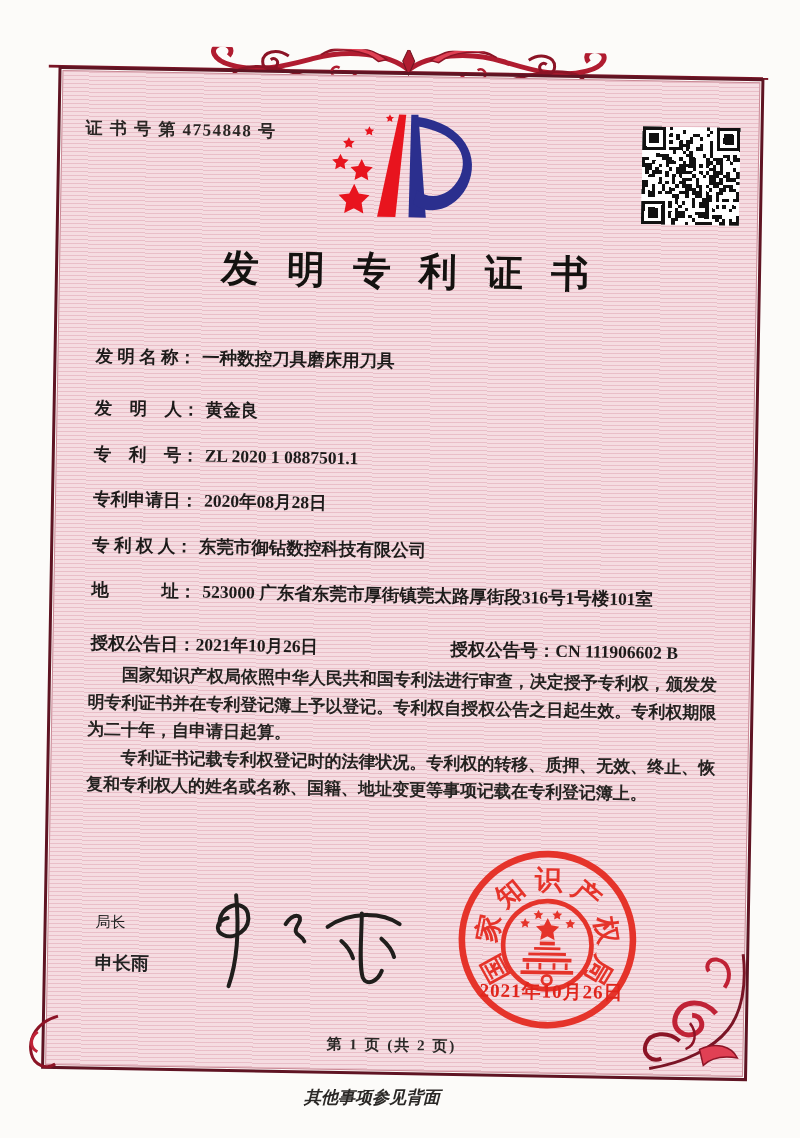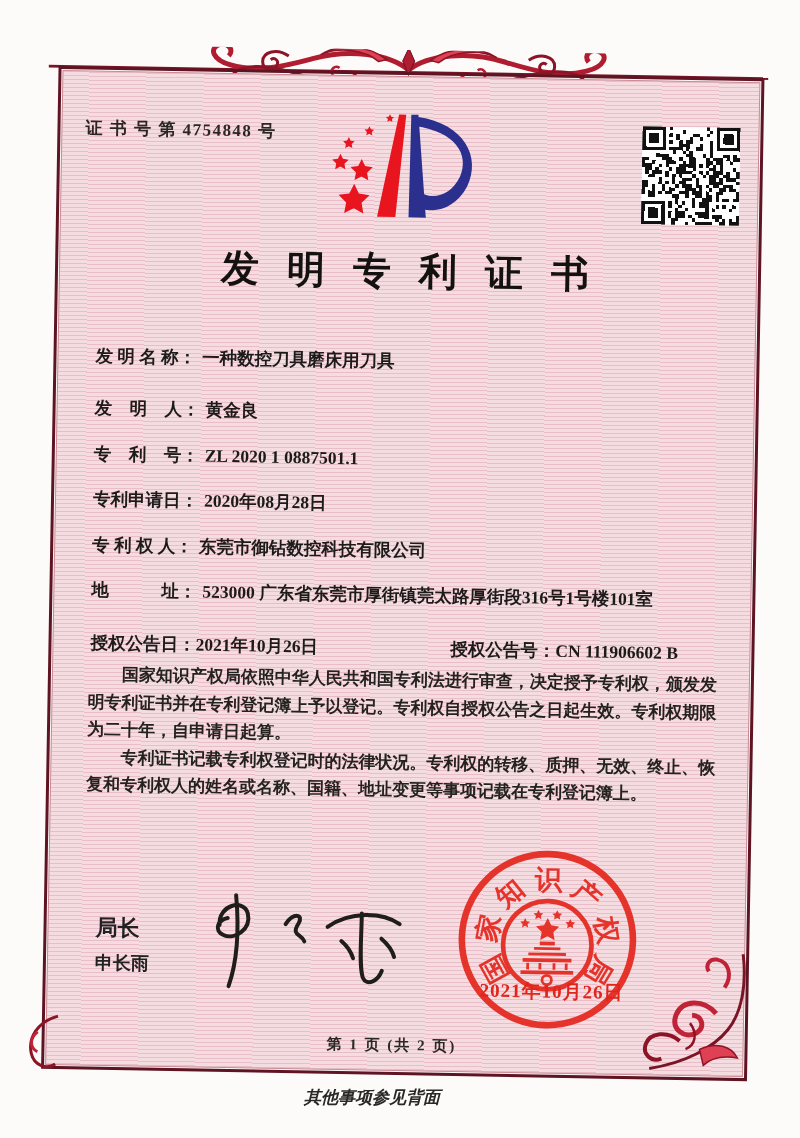--- a/index.html
+++ b/index.html
@@ -37,21 +37,21 @@
   .field-value{margin-left:6px;flex:1;}
   .row-0{top:348px}.row-1{top:400px}.row-2{top:446px}
   .row-3{top:491px}.row-4{top:537px}.row-5{top:582px}
   .grant-left{position:absolute;left:92px;top:636px;font-size:17.5px;font-weight:bold;color:#1d1b1a;white-space:pre;}
   .grant-right{position:absolute;left:452px;top:636px;font-size:17.5px;font-weight:bold;color:#1d1b1a;white-space:pre;}
 
   .paragraphs{position:absolute;left:90px;right:76px;top:666px;}
   .paragraphs p{margin:0;text-indent:2em;font-size:17px;font-weight:bold;
     line-height:1.62;color:#242220;}
 
-  .signer-title{position:absolute;left:102px;top:918px;font-size:22px;font-weight:bold;color:#222;}
+  .signer-title{position:absolute;left:102px;top:918px;font-size:15px;font-weight:normal;color:#222;}
   .signer-name{position:absolute;left:102px;top:956px;font-size:18px;font-weight:bold;color:#222;}
   .signature-svg{position:absolute;left:196px;top:886px;width:235px;height:112px;}
 
   .seal-svg{position:absolute;left:460px;top:843px;width:188px;height:188px;opacity:.94;}
   .seal-date{position:absolute;left:448px;top:976px;width:222px;text-align:center;
     font-size:19px;font-weight:bold;color:#e0251c;letter-spacing:1px;}
 
   .page-info{position:absolute;left:0;right:0;top:1036px;text-align:center;
     font-size:15px;font-weight:bold;letter-spacing:2px;color:#2a2826;}
   .footer-note{position:absolute;left:0;right:0;top:1086px;text-align:center;

